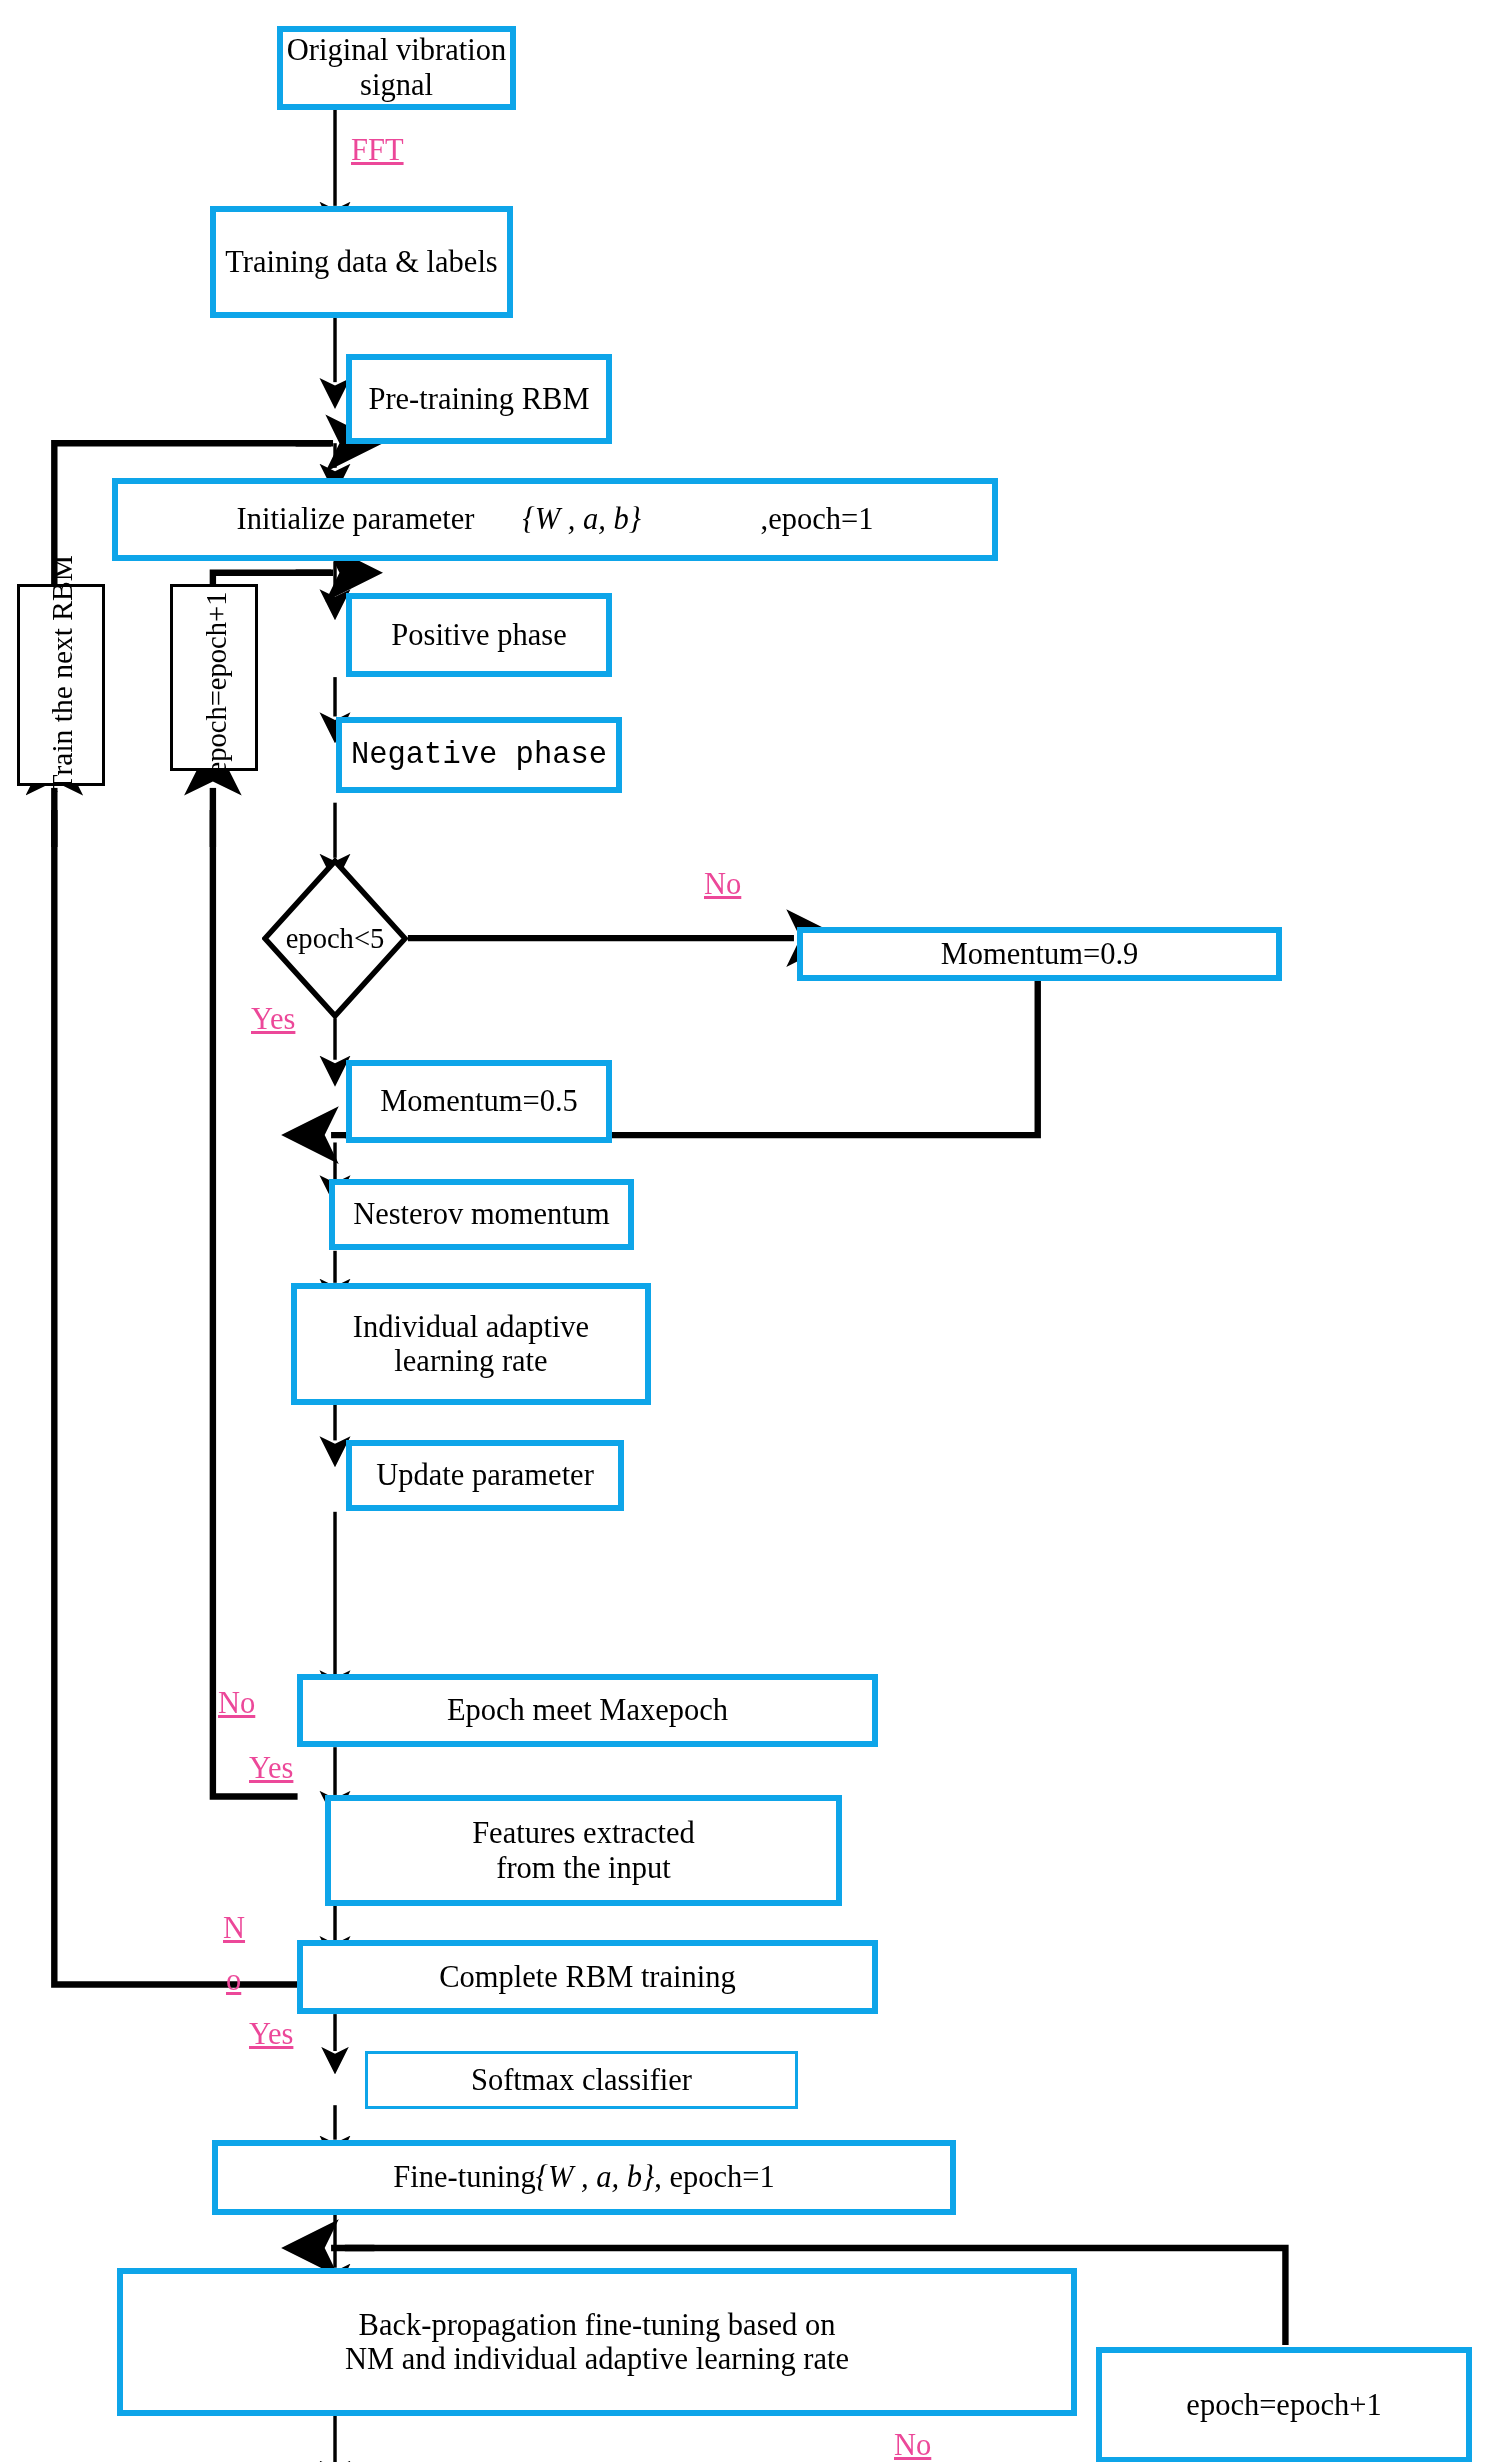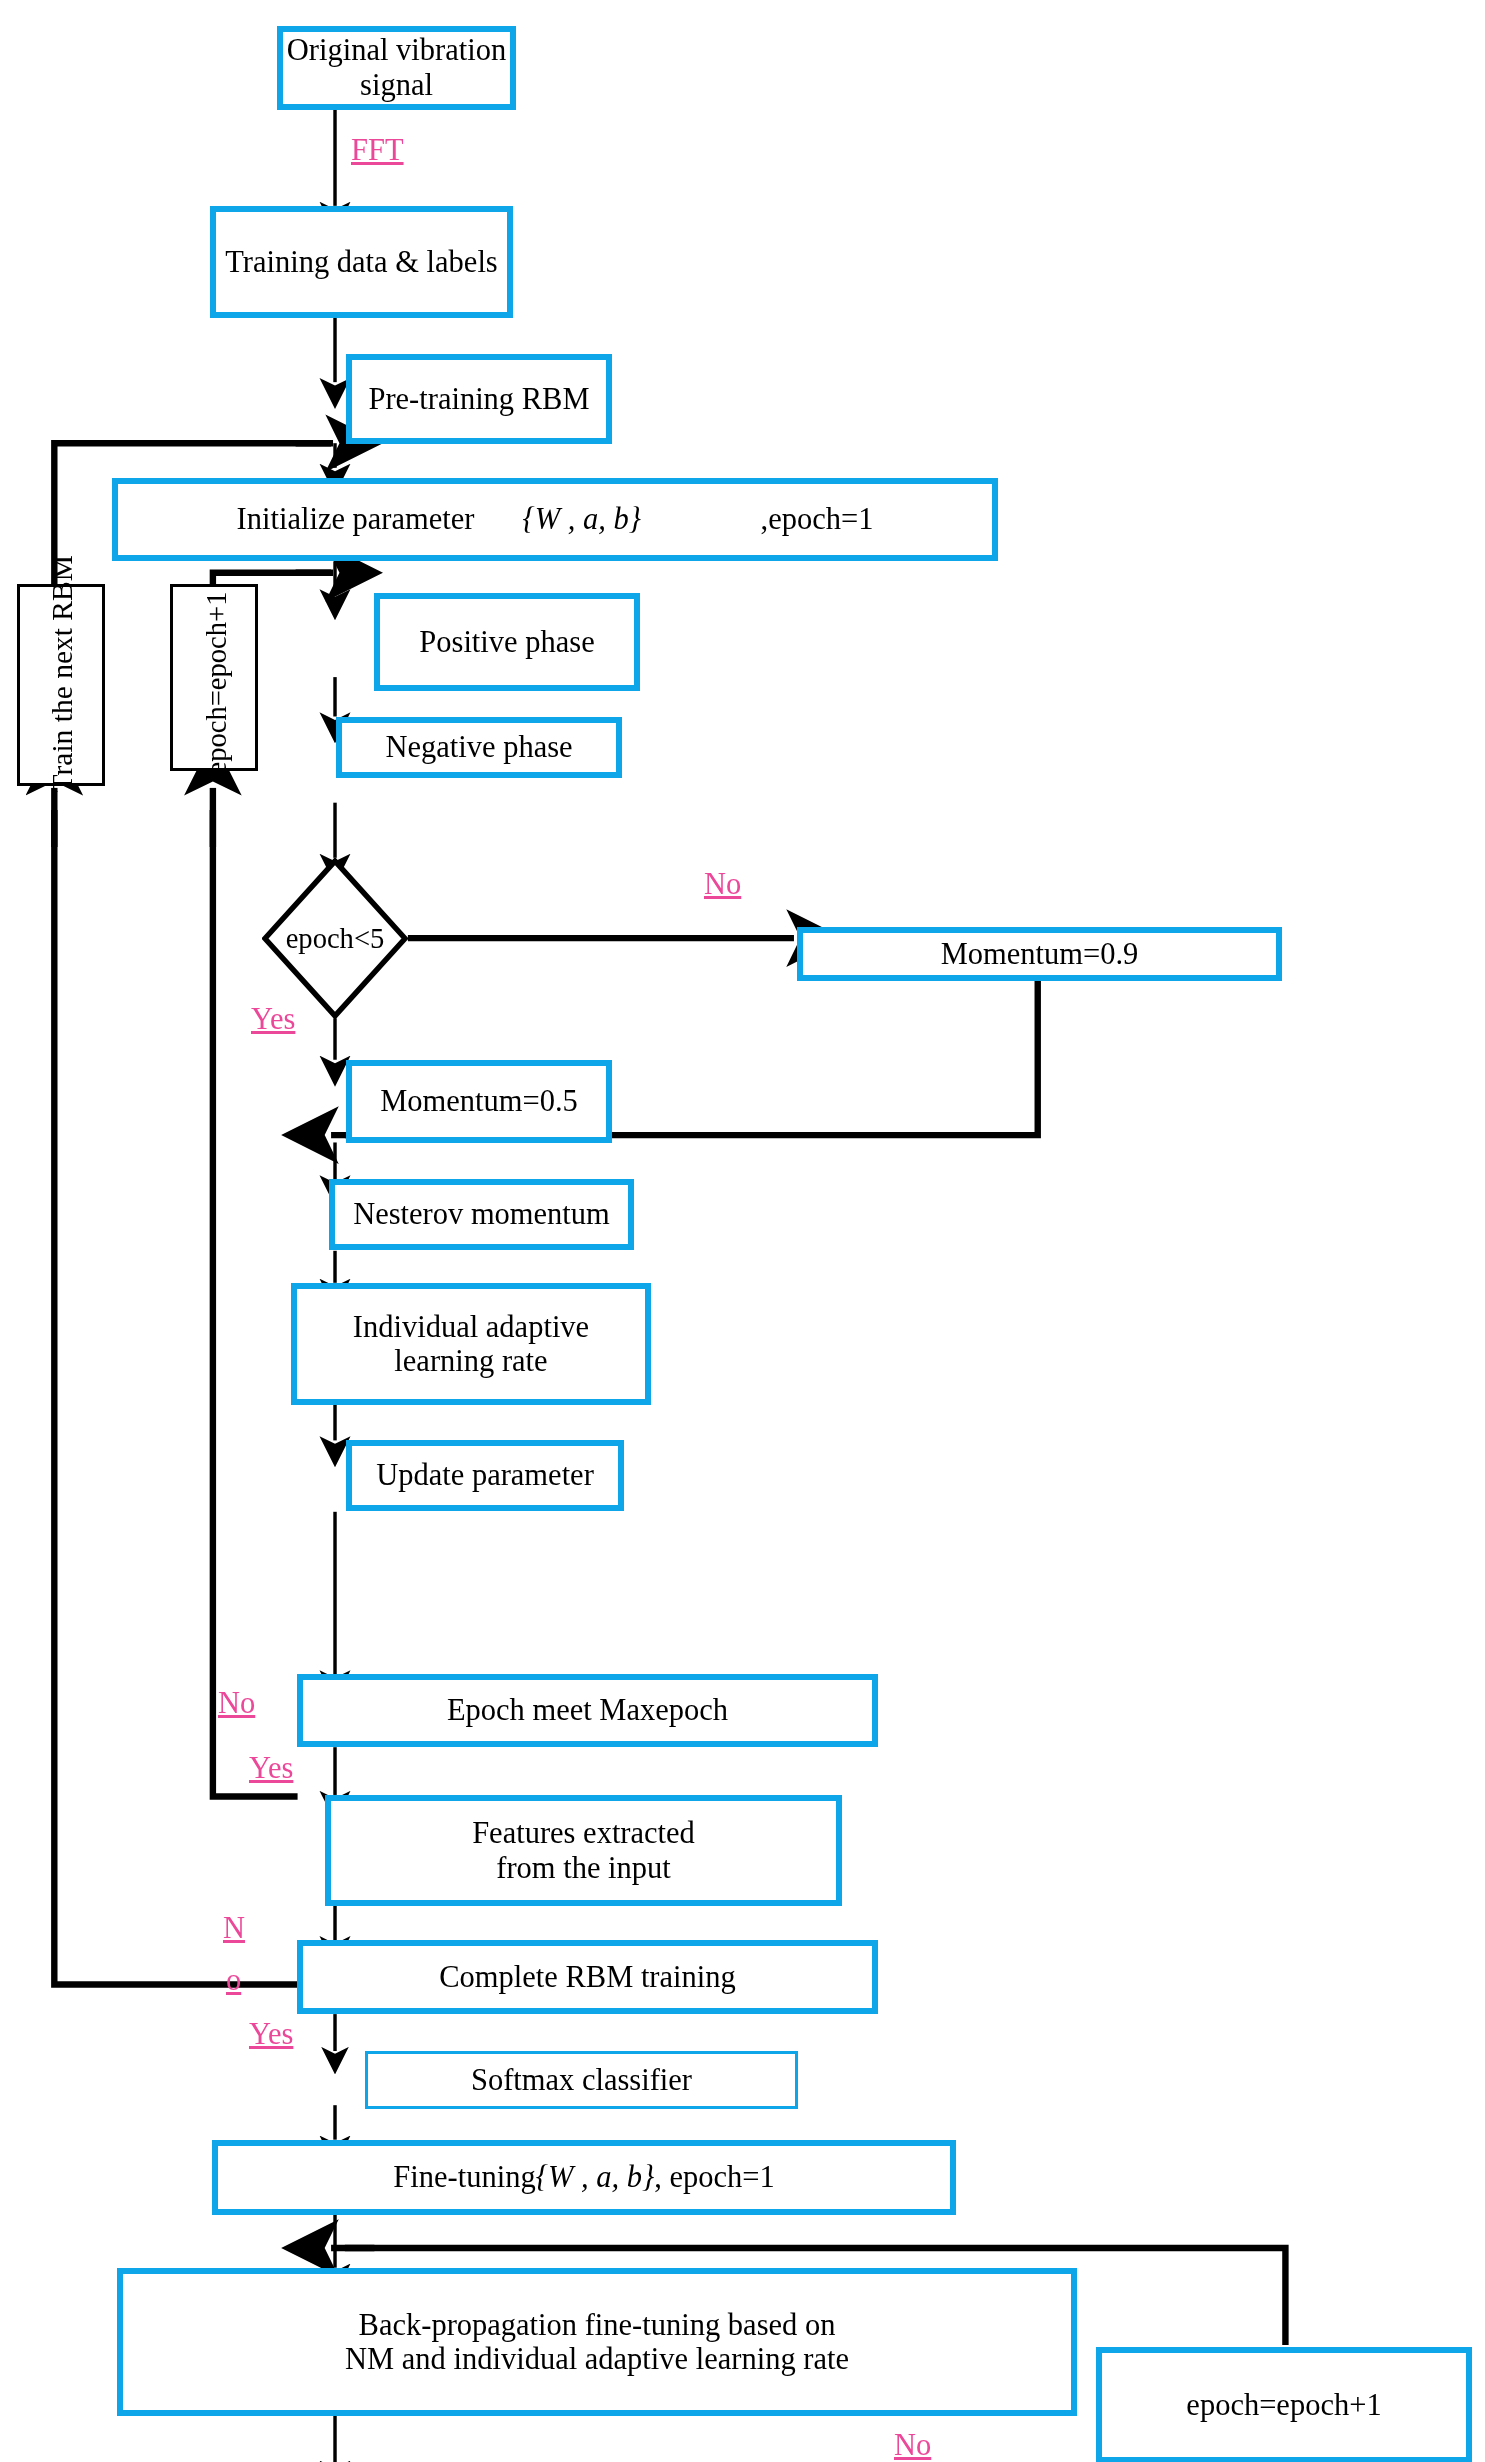--- a/index.html
+++ b/index.html
@@ -109,25 +109,25 @@
     <span>Pre-training RBM</span>
   </div>
 
   <div class="node" style="left:112px;top:478px;width:886px;height:83px;font-size:30.5px;gap:48px;">
     <span>Initialize parameter</span>
       <i class="mv">{W , a, b}</i>
       <span style="display:inline-block;width:23.6px;"></span>
       <span>,epoch=1</span>
   </div>
 
-  <div class="node" style="left:346px;top:593px;width:266px;height:98px;font-size:30.5px;margin-left:28px;">
+  <div class="node" style="left:346px;top:593px;width:266px;height:84px;font-size:30.5px;">
     <span>Positive phase</span>
   </div>
 
-  <div class="node" style="left:336px;top:717px;width:286px;height:61px;font-size:30.5px;">
+  <div class="node" style="left:336px;top:717px;width:286px;height:76px;font-size:30.5px;font-family:Liberation Mono, monospace;">
     <span>Negative phase</span>
   </div>
 
   <div class="diamond" style="left:262px;top:858px;width:146px;height:161px;">
     <svg viewBox="0 0 296 326" style="position:absolute;left:0;top:0;width:146px;height:161px;">
       <polygon points="148,6 290,163 148,320 6,163" fill="#fff" stroke="#000" stroke-width="11"></polygon>
     </svg>
     <span style="font-size:28.6px;">epoch&lt;5</span>
   </div>
 

